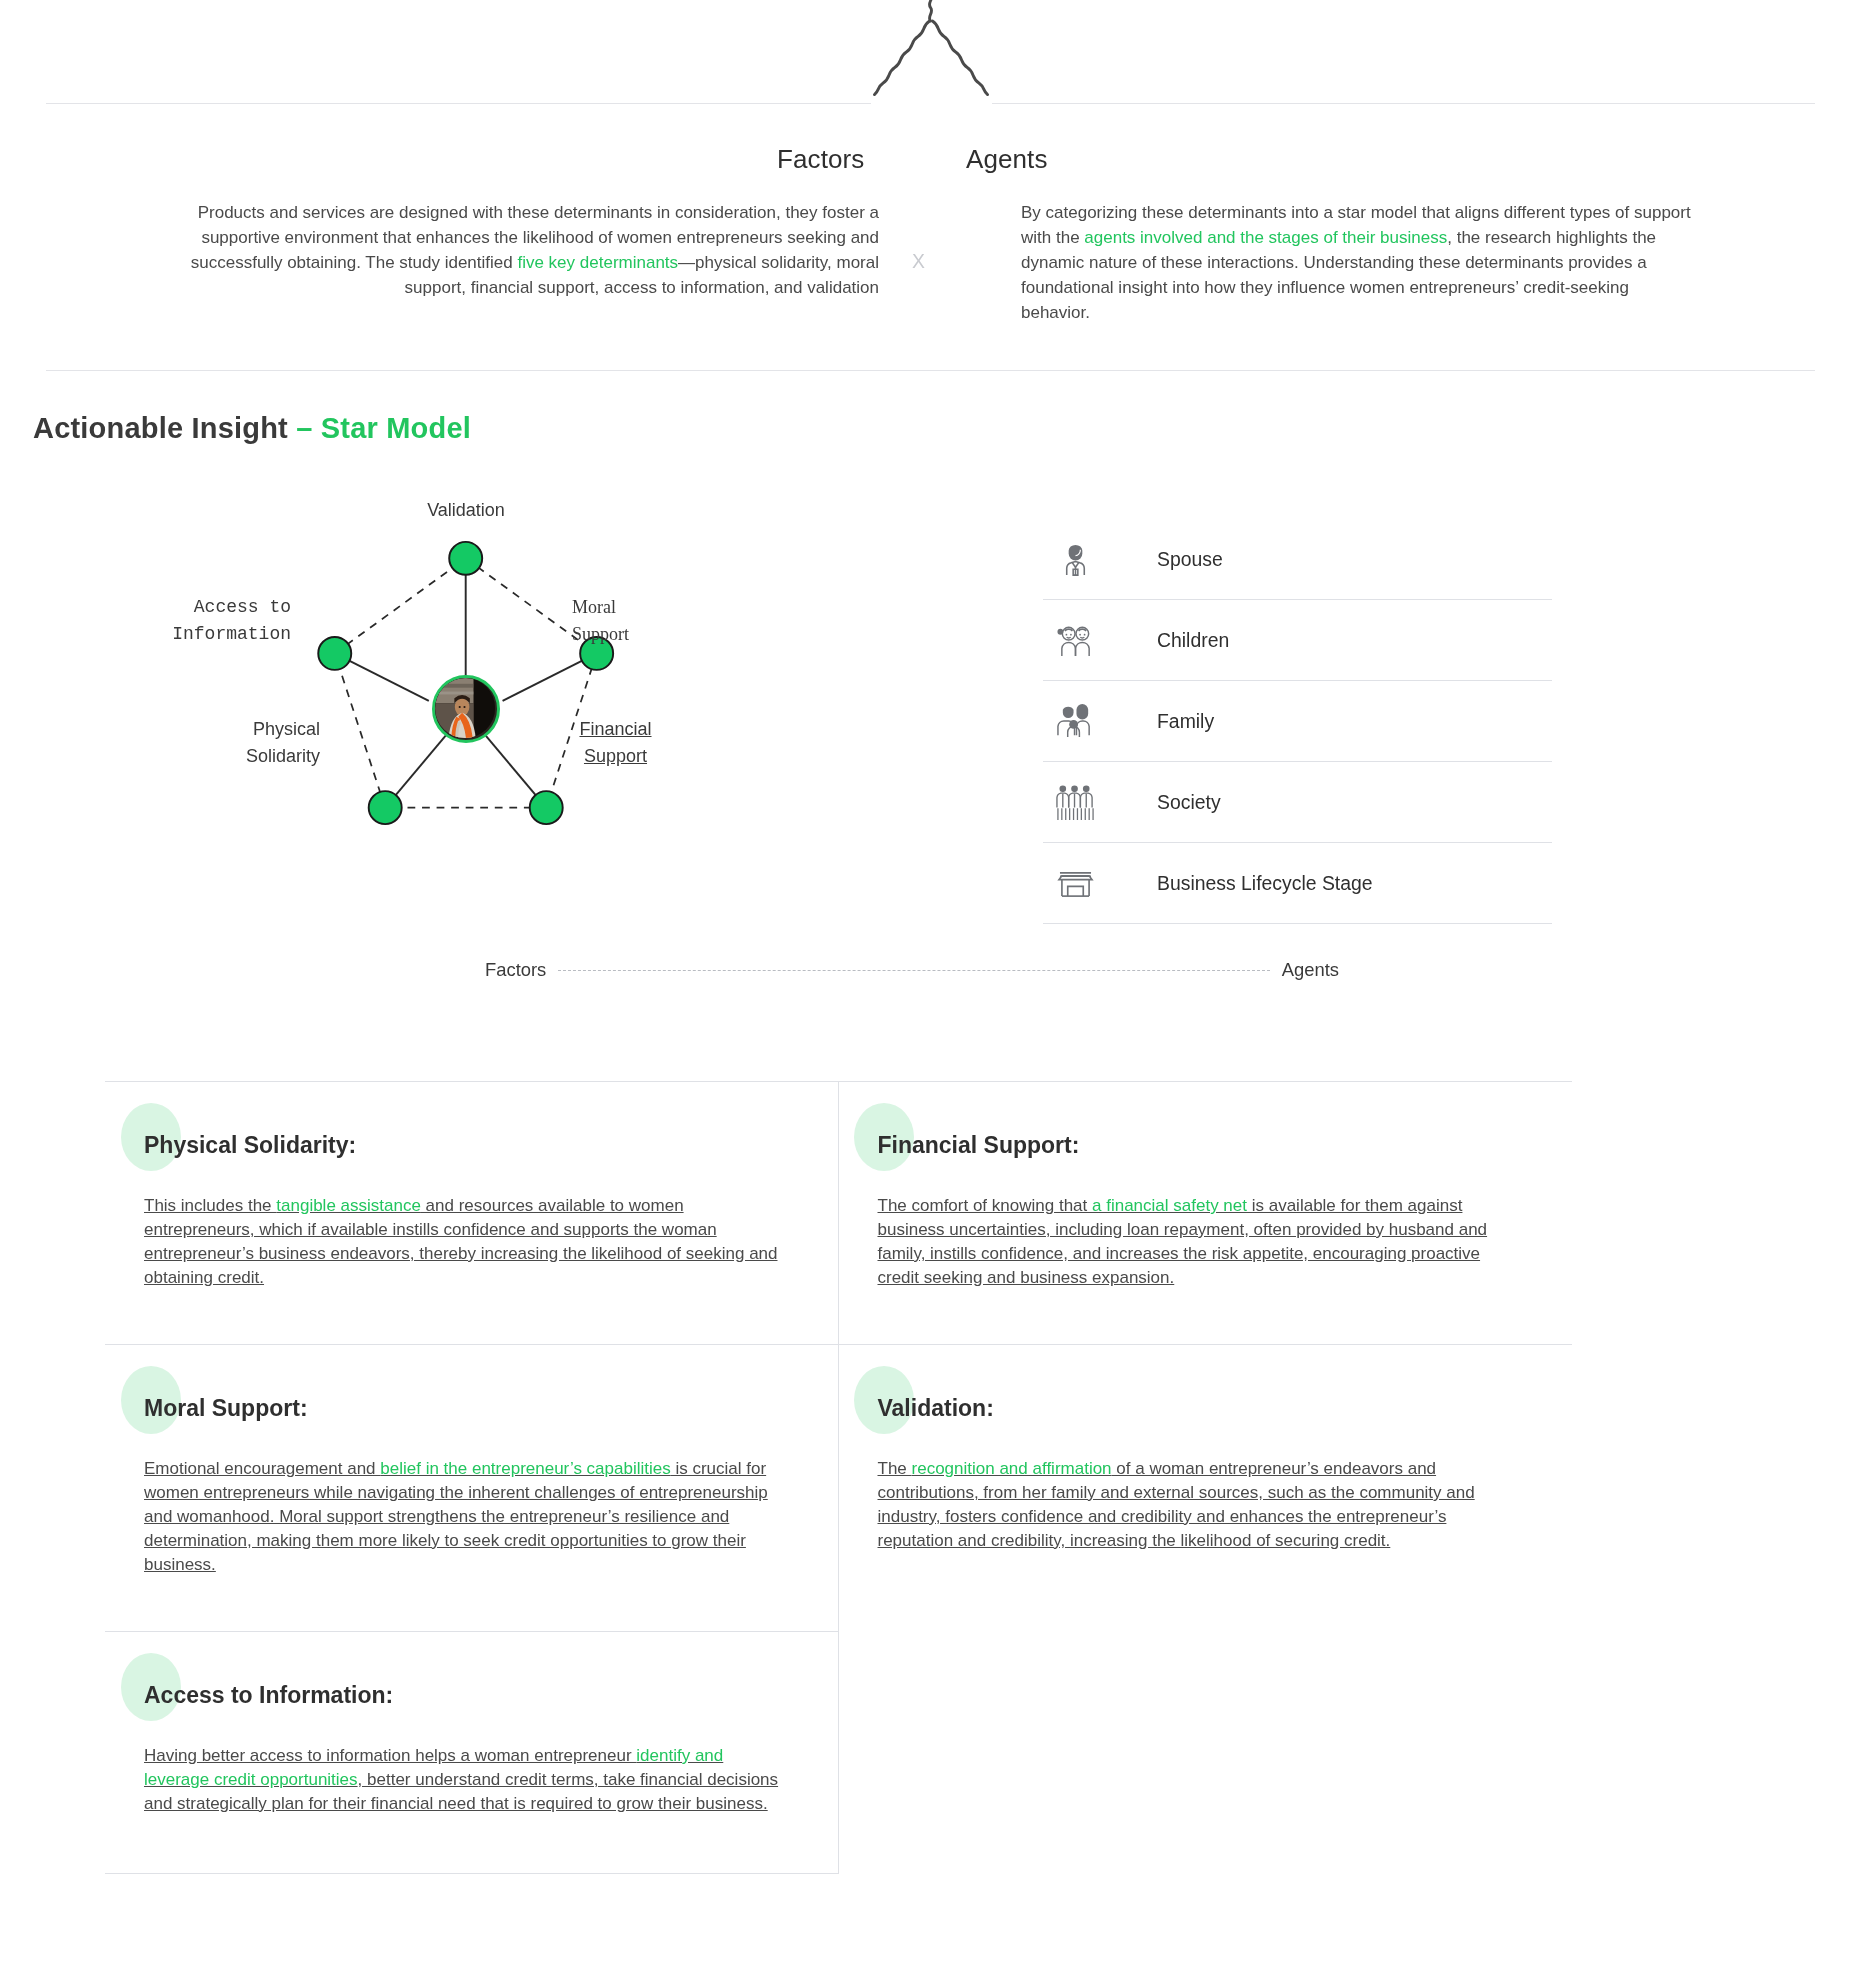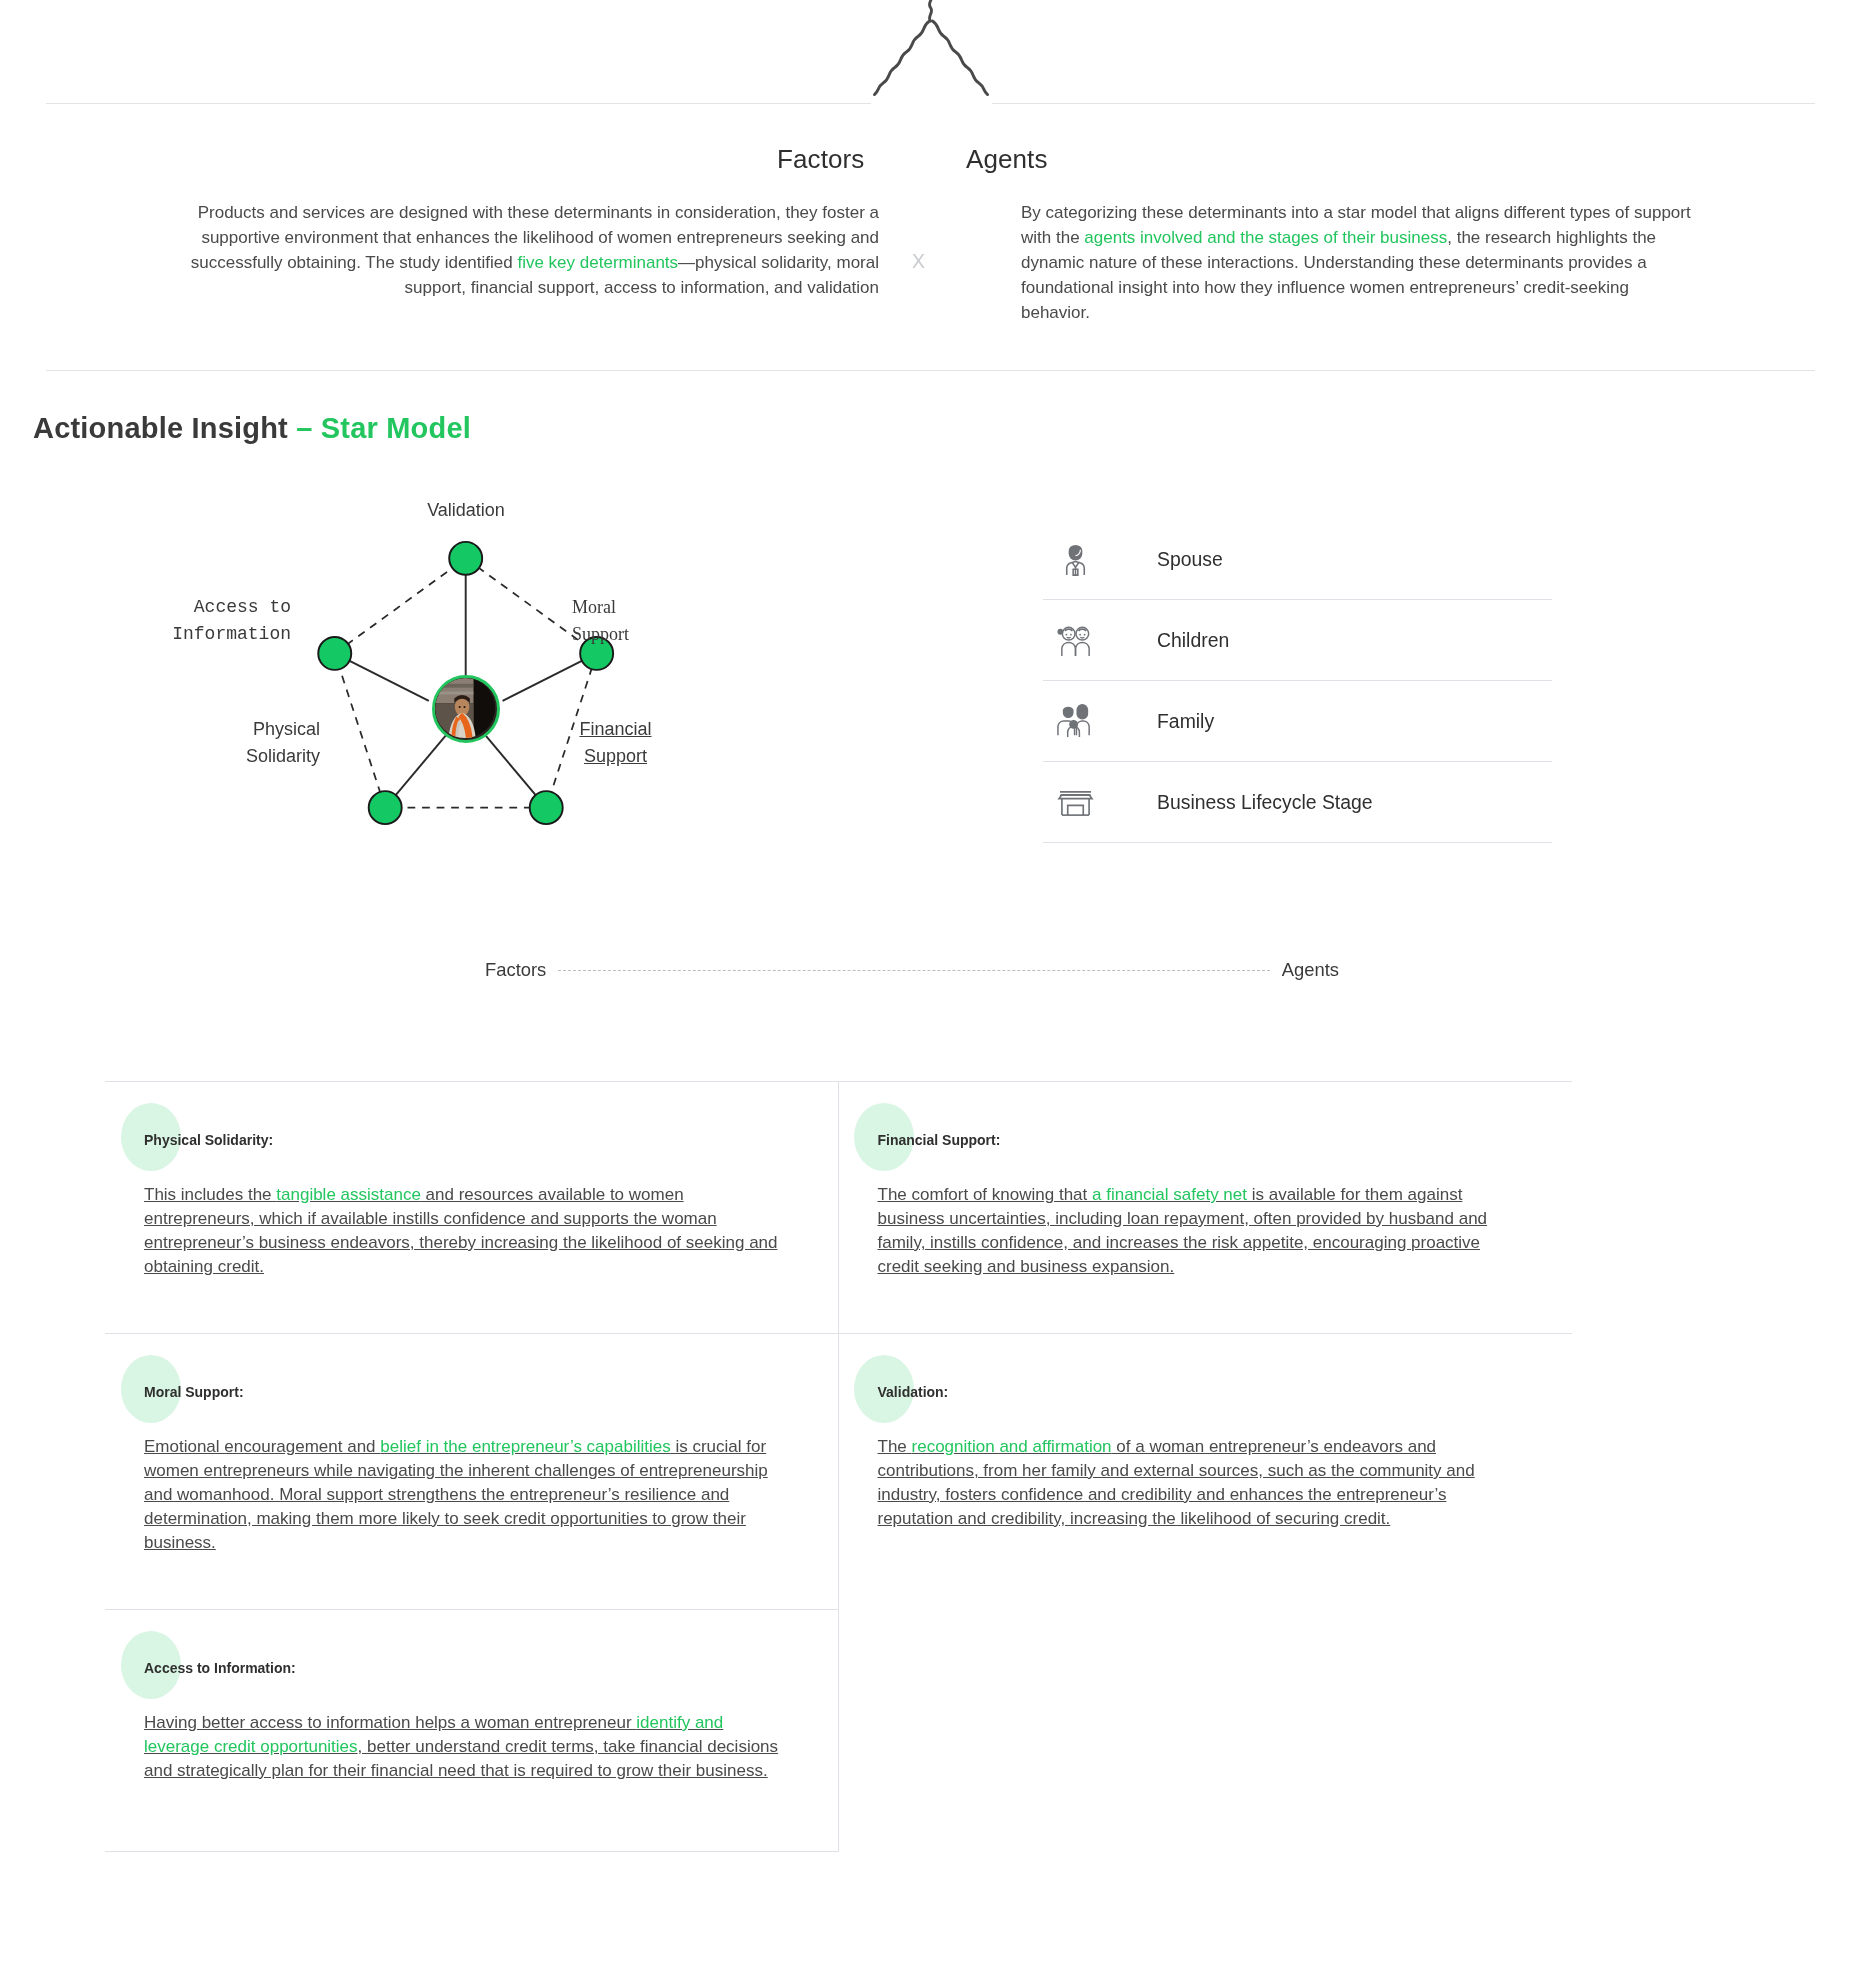--- a/index.html
+++ b/index.html
@@ -180,21 +180,21 @@
     position: absolute;
     left: 15.5px;
     top: 21.3px;
     width: 60px;
     height: 68px;
     border-radius: 50%;
     background: #d9f5e3;
   }
   .card-title {
     position: relative;
-    font-size: 14px;
+    font-size: 23px;
     font-weight: 700;
     color: #2f2f2f;
     margin-bottom: 35px;
   }
   .card-body {
     position: relative;
     font-size: 17px;
     line-height: 24px;
     color: #4a4a4a;
     text-decoration: underline;
@@ -341,20 +341,37 @@
           <path d="M4 34 v-9 a6 6 0 0 1 6 -5.5 h5 a6 6 0 0 1 6 5.5 v9"></path>
           <path d="M23 8 a6 6 0 0 1 12 0 v4 a6 6 0 0 1 -12 0 z" fill="#6f7277" stroke="none"></path>
           <path d="M23 34 v-9 a6 6 0 0 1 6 -5.5 h1 a6 6 0 0 1 6 5.5 v9"></path>
           <circle cx="20" cy="23" r="4.5" fill="#6f7277" stroke="none"></circle>
           <path d="M14 36 v-5 a6 6 0 0 1 12 0 v5"></path>
         </svg>
       </span>
       <span class="agent-label">Family</span>
     </div>
 
+    <div class="agent-row">
+      <span class="agent-icon">
+        <svg width="43" height="41" viewBox="0 0 44 42" fill="none" stroke="#6f7277" stroke-width="1.4">
+          <circle cx="9" cy="7" r="3.4" fill="#6f7277" stroke="none"></circle>
+          <circle cx="21" cy="7" r="3.4" fill="#6f7277" stroke="none"></circle>
+          <circle cx="33" cy="7" r="3.4" fill="#6f7277" stroke="none"></circle>
+          <path d="M3 26 v-10 a5 5 0 0 1 4 -4.6 h4 a5 5 0 0 1 4 4.6 v10"></path>
+          <path d="M15 26 v-10 a5 5 0 0 1 4 -4.6 h4 a5 5 0 0 1 4 4.6 v10"></path>
+          <path d="M27 26 v-10 a5 5 0 0 1 4 -4.6 h4 a5 5 0 0 1 4 4.6 v10"></path>
+          <path d="M9 12 v14 M21 12 v14 M33 12 v14"></path>
+          <g stroke-width="1.3">
+            <path d="M4 27 v12 M8 27 v12 M12 27 v12 M16 27 v12 M20 27 v12 M24 27 v12 M28 27 v12 M32 27 v12 M36 27 v12 M40 27 v12"></path>
+          </g>
+        </svg>
+      </span>
+      <span class="agent-label">Society</span>
+    </div>
 
     <div class="agent-row">
       <span class="agent-icon">
         <svg width="39" height="33" viewBox="0 0 40 34" fill="none" stroke="#6f7277" stroke-width="1.7">
           <path d="M4 6 h32 M4 9.5 h32"></path>
           <path d="M3 13 h34 l-3 -4 h-28 z"></path>
           <path d="M6 13 v17 M34 13 v17"></path>
           <path d="M6 30 h28"></path>
           <path d="M12 30 v-10 h16 v10"></path>
         </svg>

